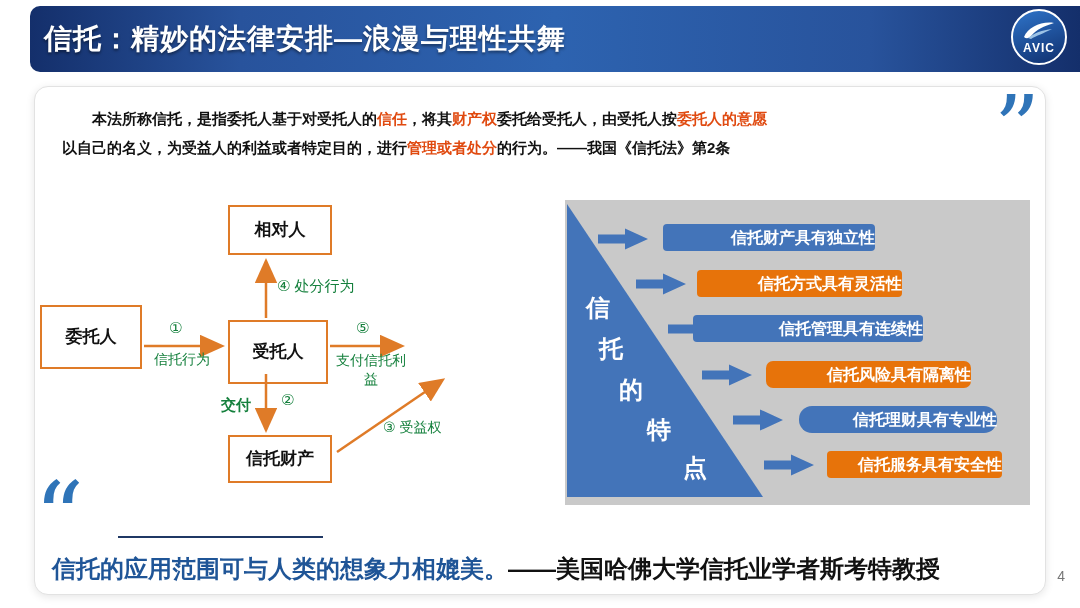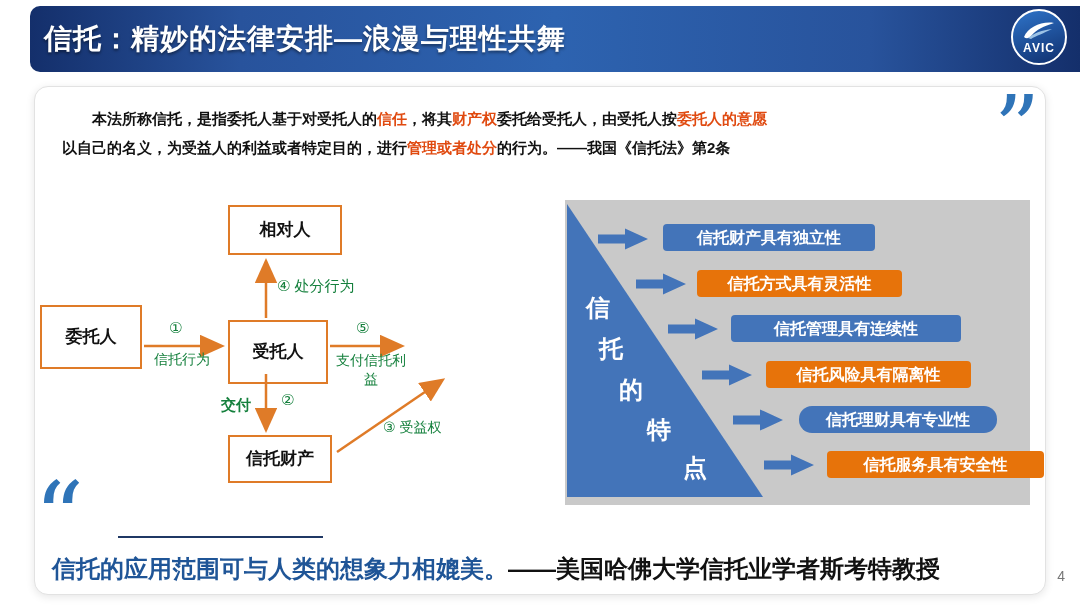--- a/index.html
+++ b/index.html
@@ -43,21 +43,21 @@
   .edge-label.wrap { width:70px; text-align:center; line-height:1.35; }
 
   
   .features-panel { position:absolute; left:565px; top:200px; width:465px; height:305px;
     background:var(--panel-gray,#c9c9c9); }
   .tri { position:absolute; left:567px; top:204px; width:196px; height:293px;
     background:var(--accent-blue,#4374b9); clip-path:polygon(0 0,0 100%,100% 100%); }
   .tri-char { position:absolute; color:#ffffff; font-weight:bold; font-size:24px; line-height:1; }
   .barrow { position:absolute; width:50px; height:24px; background:var(--accent-blue,#4374b9);
     clip-path:polygon(0 31%,54% 31%,54% 6%,100% 50%,54% 94%,54% 69%,0 69%); }
-  .pill { position:absolute; height:27px; line-height:27px; text-align:center; color:#ffffff;
+  .pill { position:absolute; height:27px; line-height:27px; text-align:right; color:#ffffff;
     font-weight:bold; font-size:16px; border-radius:4px; }
   .pill.blue { background:var(--accent-blue,#4374b9); }
   .pill.orange { background:var(--accent-orange,#e7730a); }
 
   
   .footer-line { position:absolute; left:118px; top:536px; width:205px; height:2px;
     background:var(--navy,#1f3864); }
   .footer-quote { position:absolute; left:52px; top:553px; font-size:24px; font-weight:bold; }
   .footer-quote .blue { color:var(--footer-blue,#1f5597); }
   .footer-quote .attr { color:#111111; }
@@ -77,21 +77,21 @@
       <path d="M6 17 C12 12 20 9 30 8 C22 12 14 15 9 18 Z" fill="#9dc3e6"></path>
     </svg>
     <span class="logo-text">AVIC</span>
   </div>
 
   <main class="card"></main>
 
   <p class="law-quote"><span>本法所称信托，是指委托人基于对受托人的</span><span class="hl">信任</span><span>，将其</span><span class="hl">财产权</span><span>委托给受托人，由受托人按</span><span class="hl">委托人的意愿</span><br><span>以自己的名义，为受益人的利益或者特定目的，进行</span><span class="hl">管理或者处分</span><span>的行为。——我国《信托法》第2条</span></p>
   <div class="quote-close">”</div>
 
-  <div class="node" style="left:228px;top:205px;width:114px;height:50px;">
+  <div class="node" style="left:228px;top:205px;width:104px;height:50px;">
     <span>相对人</span>
   </div>
   <div class="node" style="left:40px;top:305px;width:102px;height:64px;">
     <span>委托人</span>
   </div>
   <div class="node" style="left:228px;top:320px;width:100px;height:64px;">
     <span>受托人</span>
   </div>
   <div class="node" style="left:228px;top:435px;width:104px;height:48px;">
     <span>信托财产</span>
@@ -127,30 +127,30 @@
   <span class="tri-char" style="left:647px;top:418px;">特</span>
   <span class="tri-char" style="left:683px;top:456px;">点</span>
 
   <div class="barrow" style="left:598px;top:227px;"></div>
   <div class="pill blue" style="left:663px;top:224px;width:212px;">信托财产具有独立性</div>
 
   <div class="barrow" style="left:636px;top:272px;"></div>
   <div class="pill orange" style="left:697px;top:270px;width:205px;">信托方式具有灵活性</div>
 
   <div class="barrow" style="left:668px;top:317px;"></div>
-  <div class="pill blue" style="left:731px;top:315px;width:230px;">信托管理具有连续性</div>
+  <div class="pill blue" style="left:693px;top:315px;width:230px;">信托管理具有连续性</div>
 
   <div class="barrow" style="left:702px;top:363px;"></div>
-  <div class="pill orange" style="left:766px;top:361px;width:205px;">信托风险具有隔离性</div>
+  <div class="pill orange" style="left:766px;top:361px;width:205px;border-radius:7px;">信托风险具有隔离性</div>
 
   <div class="barrow" style="left:733px;top:408px;"></div>
   <div class="pill blue" style="left:799px;top:406px;width:198px;border-radius:13px;">信托理财具有专业性</div>
 
   <div class="barrow" style="left:764px;top:453px;"></div>
-  <div class="pill orange" style="left:827px;top:451px;width:217px;">信托服务具有安全性</div>
+  <div class="pill orange" style="left:827px;top:451px;width:175px;">信托服务具有安全性</div>
 
   <div class="quote-open">“</div>
   <div class="footer-line"></div>
   <p class="footer-quote"><span class="blue">信托的应用范围可与人类的想象力相媲美。</span><span class="attr">——美国哈佛大学信托业学者斯考特教授</span></p>
 
   <div class="page-num">4</div>
 
 </div>
 
 </body></html>

